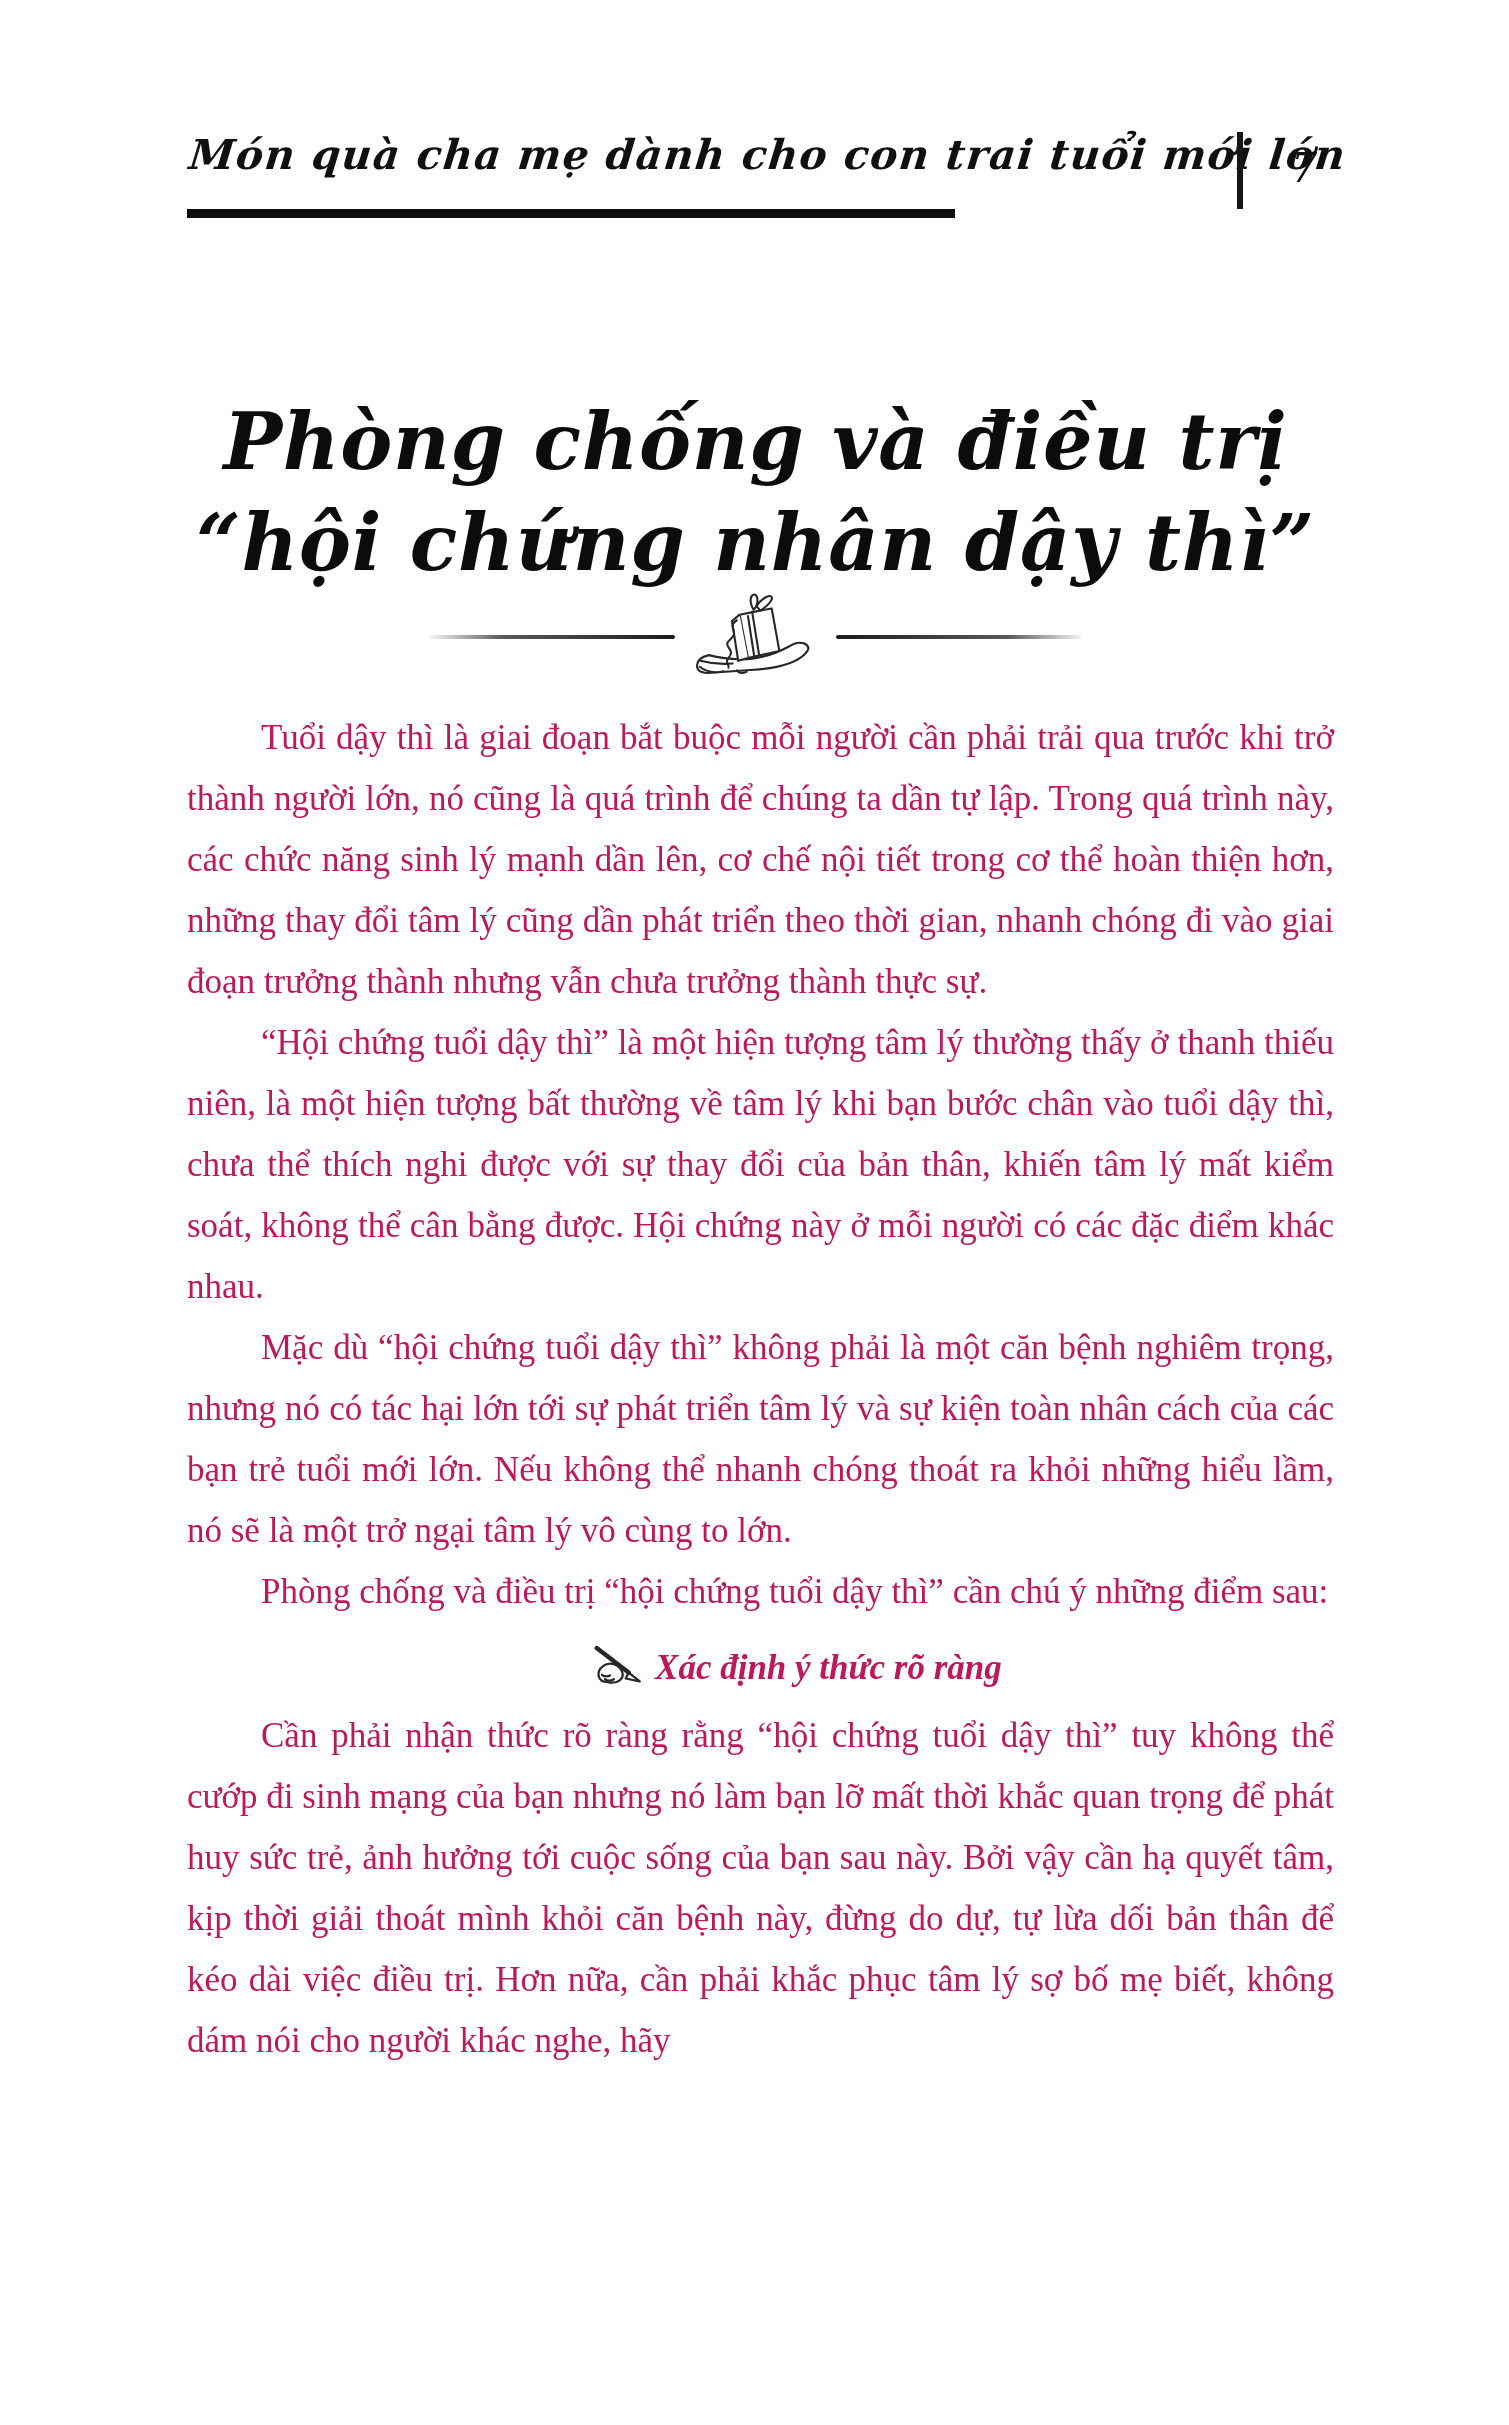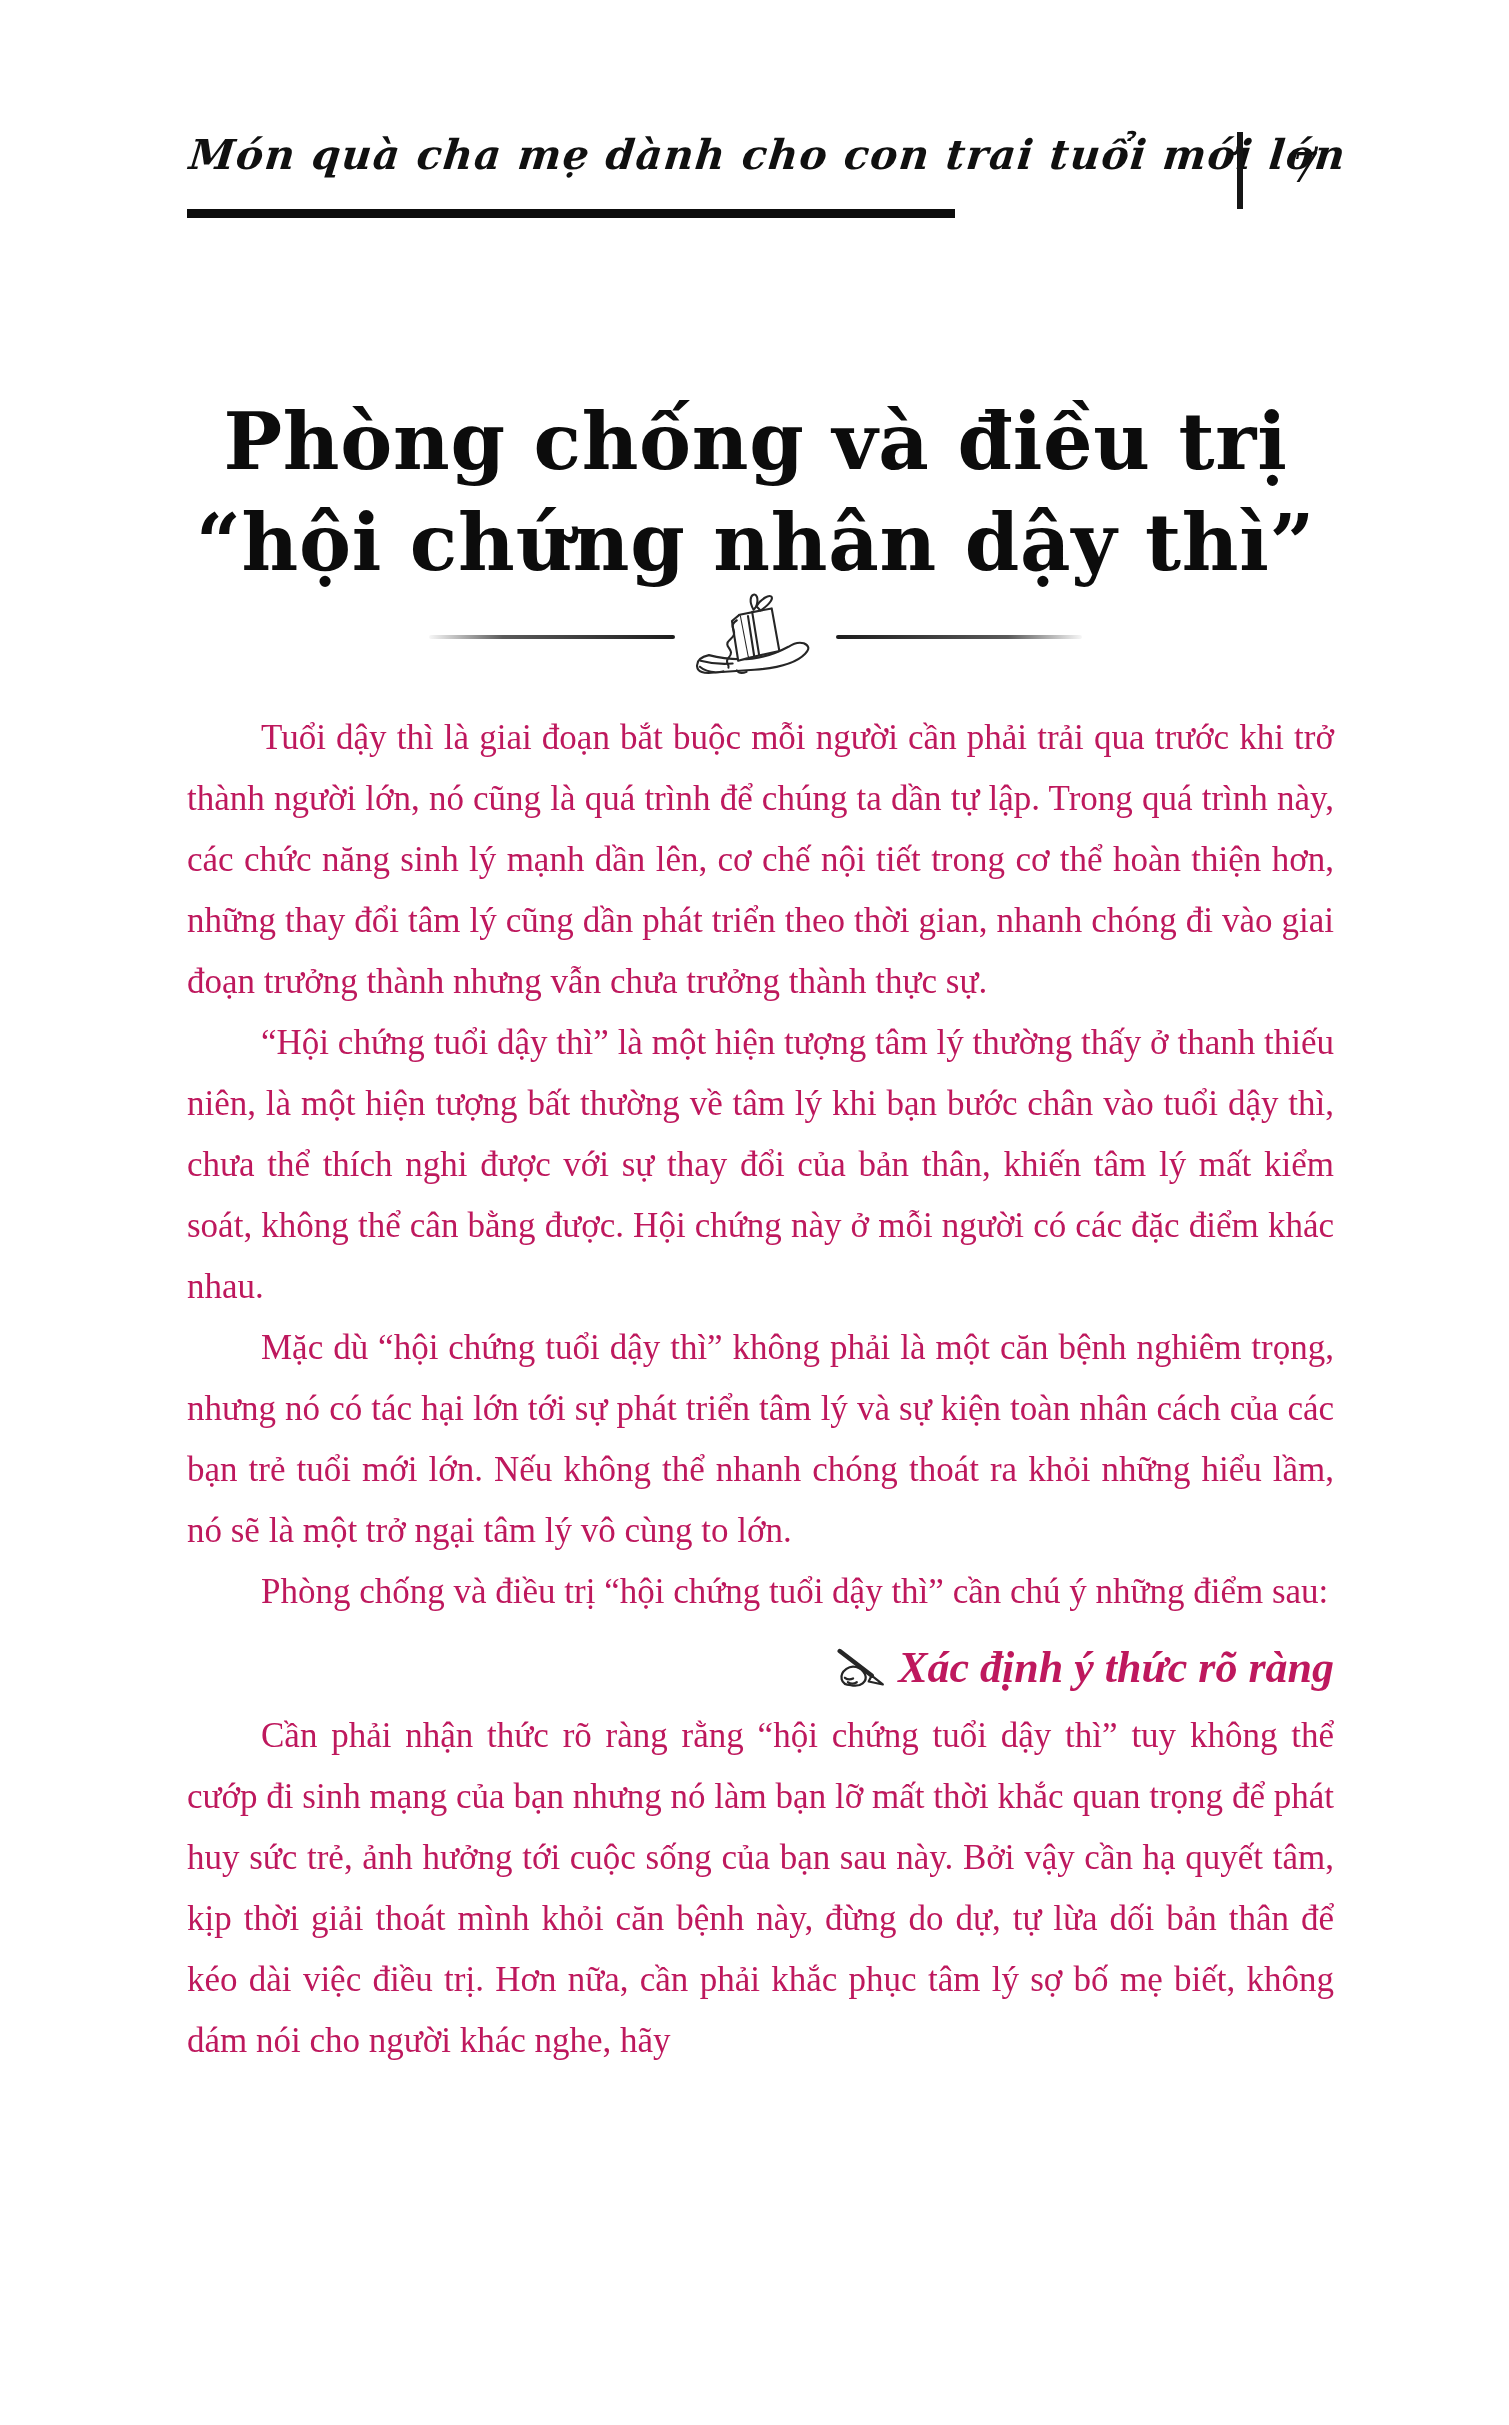--- a/index.html
+++ b/index.html
@@ -58,20 +58,21 @@
     color: #101010;
   }
 
   
   .chapter-title {
     position: absolute;
     left: 182px; top: 391px;
     width: 1147px;
     text-align: center;
     font-family: "DejaVu Serif", serif;
+    font-style: italic;
     font-weight: bold;
     font-size: 78px;
     line-height: 101px;
     color: #0c0c0c;
     letter-spacing: 0.7px;
   }
 
   
   .section-divider {
     position: absolute;
@@ -97,23 +98,23 @@
     text-align: justify;
     color: #be185d;
   }
   .body-text p { margin: 0; text-indent: 74px; }
 
   .section-heading {
     margin: 15.4px 0 7px 0;
     padding-left: 74px;
     font-weight: bold;
     font-style: italic;
-    font-size: 44px;
+    font-size: 35px;
     line-height: 61px;
-    text-align: right;
+    text-align: center;
     white-space: nowrap;
   }
   .section-heading .icon-writing-hand {
     display: inline-block;
     width: 52px;
     height: 41px;
     vertical-align: -7px;
     margin-right: 9.8px;
   }
   svg .ink  { stroke: #262626; fill: none; stroke-width: 3; stroke-linecap: round; stroke-linejoin: round; }

